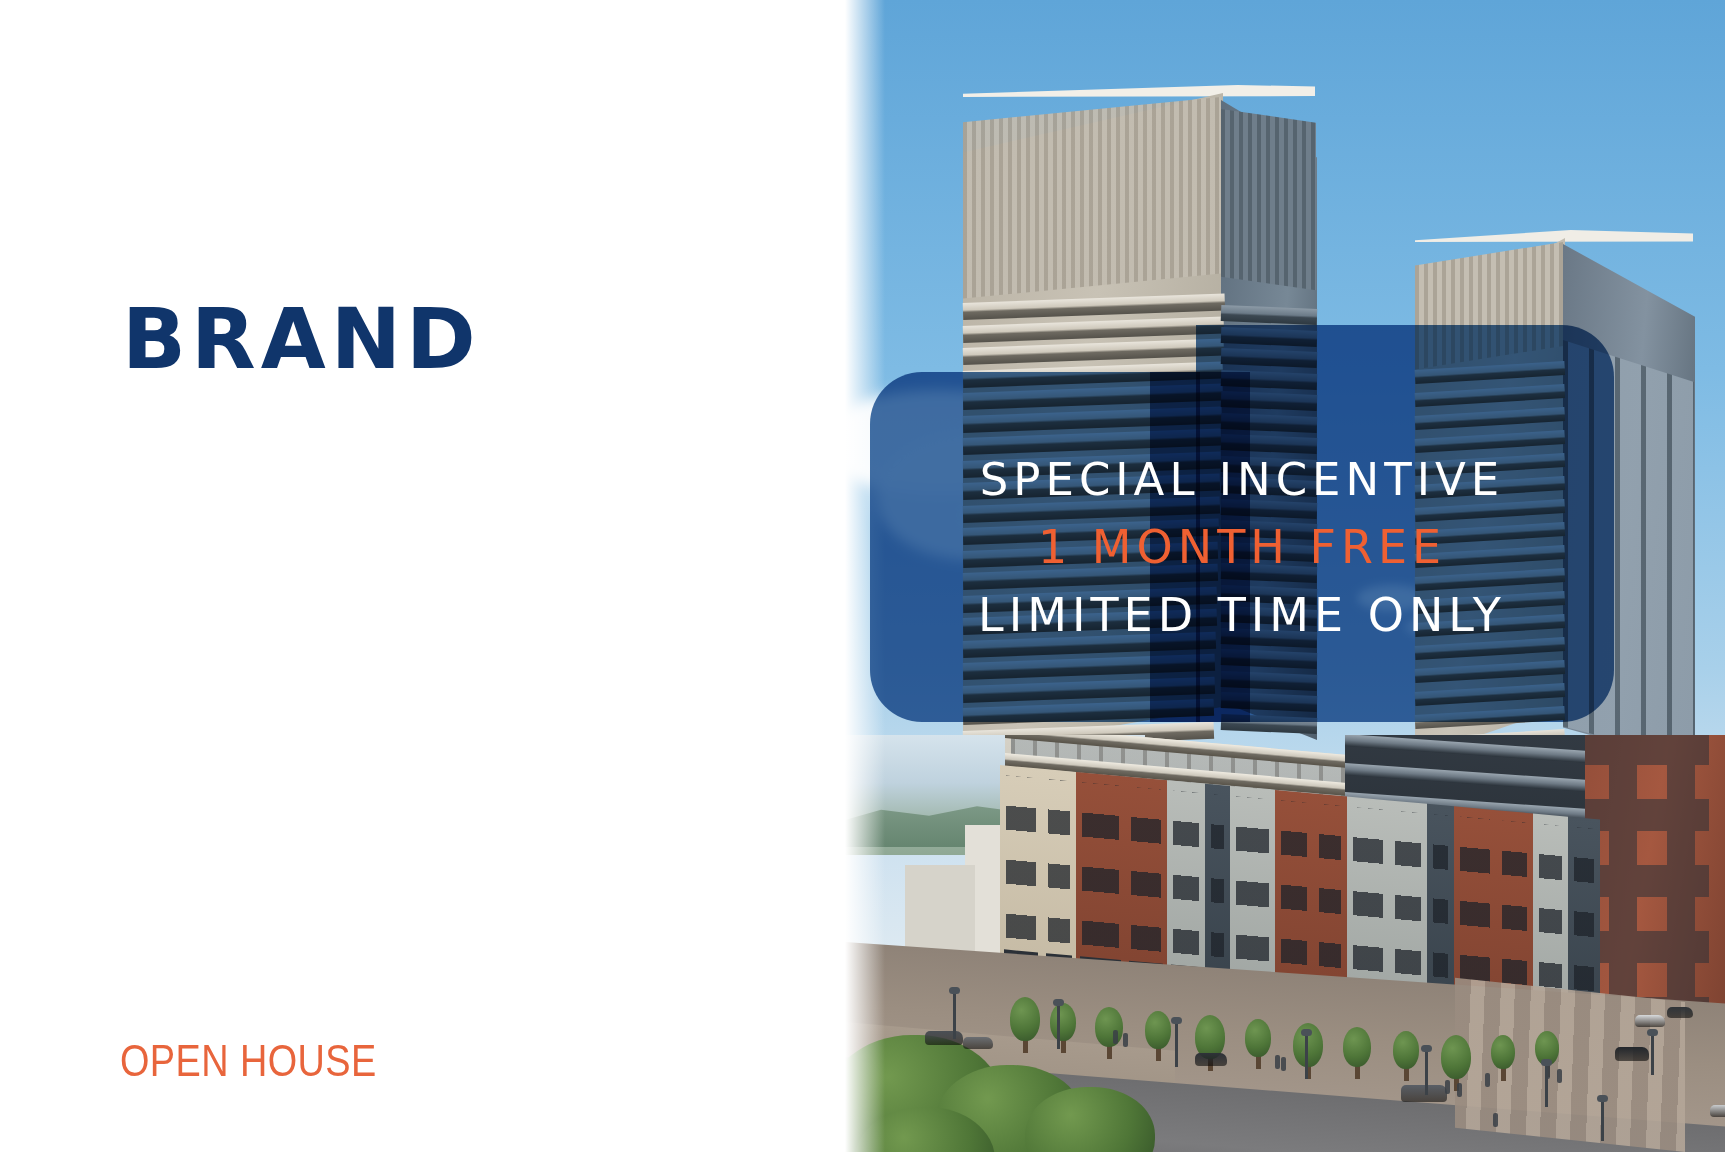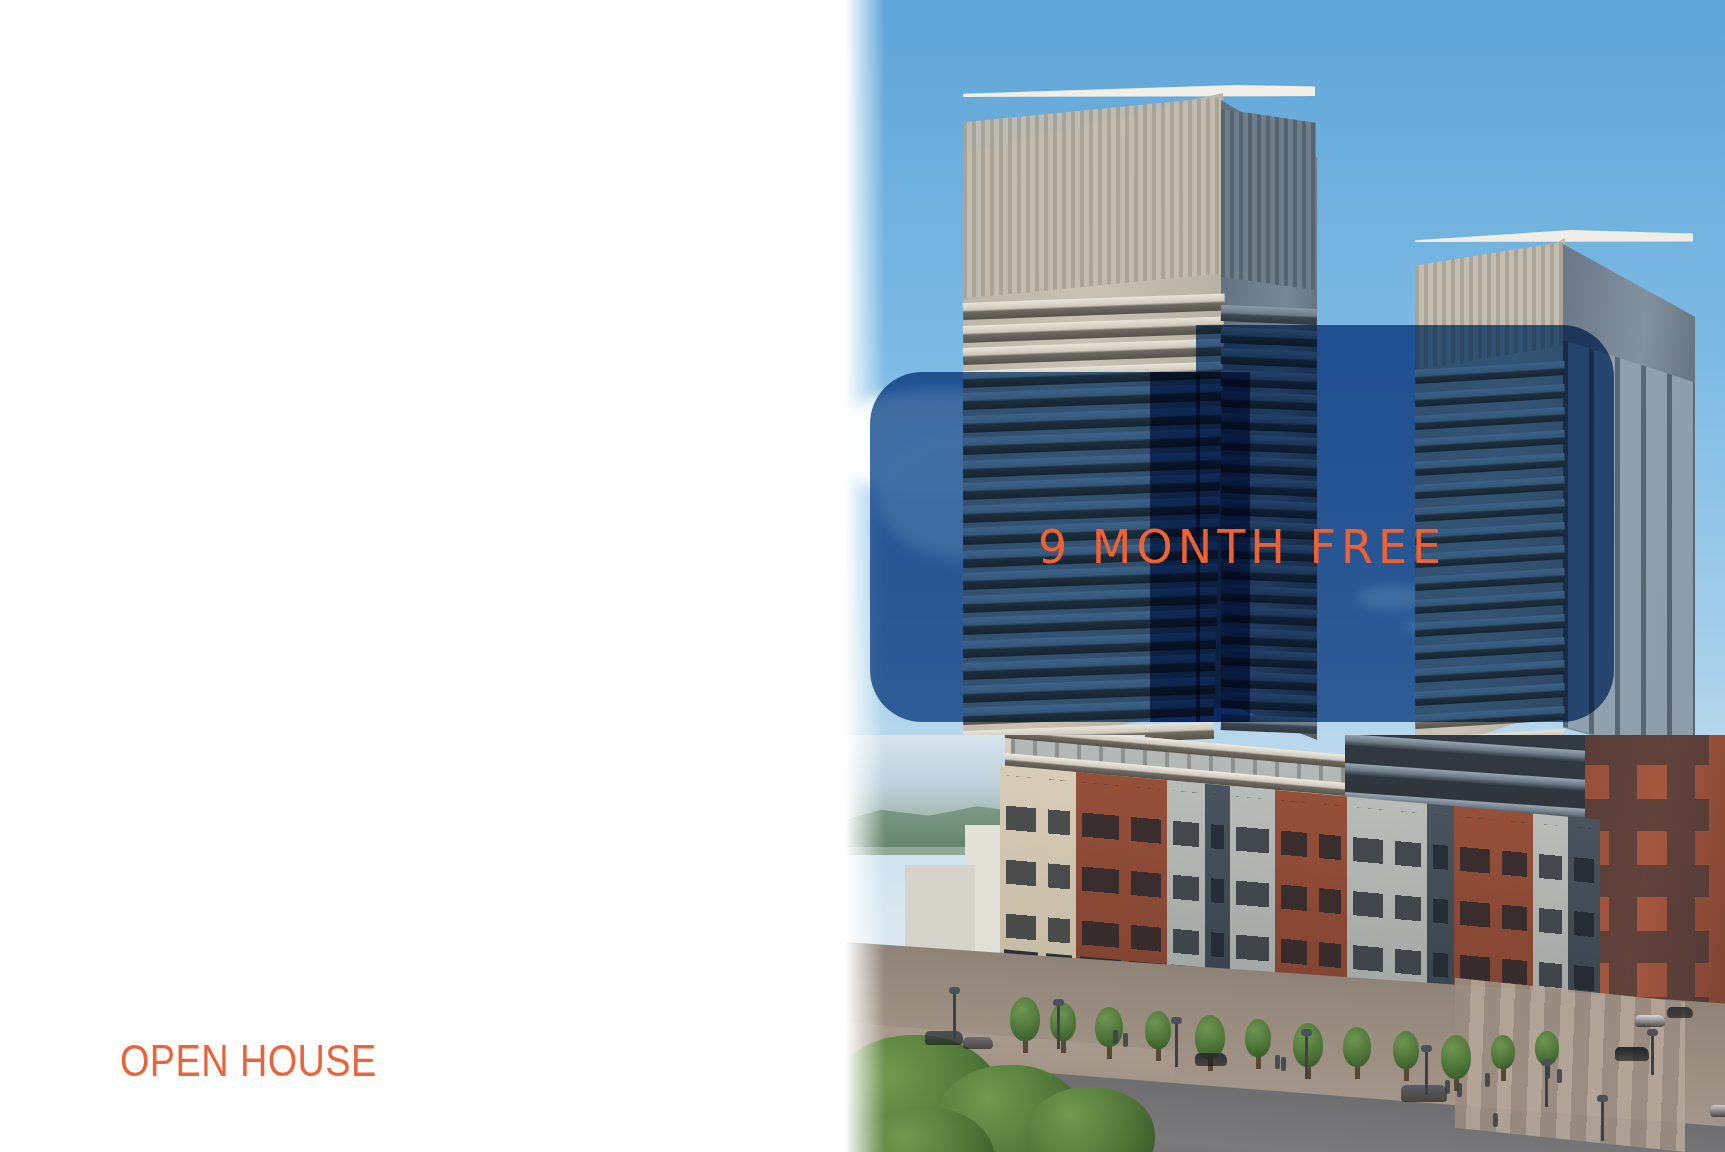--- a/index.html
+++ b/index.html
@@ -304,20 +304,21 @@
   }
 </style>
 </head>
 <body>
 
 <div class="poster">
 
   <div class="left-panel">
 
     <div class="headline">
+      <span class="hl-line">BRAND</span>
     </div>
 
     <div class="openhouse">
       <span class="oh-line">OPEN HOUSE</span>
       
     </div>
 
   </div>
 
   <div class="photo">
@@ -575,17 +576,19 @@
   </div>
 
   <div class="photo-fade"></div>
 
   <div class="promo">
     <div class="promo-shape left"></div>
     <div class="promo-shape mid"></div>
     <div class="promo-shape right"></div>
 
     <div class="promo-text">
-      <div class="promo-line l2">9 MONTH FREE</div>
+      <div class="promo-line l1">SPECIAL INCENTIVE</div>
+      <div class="promo-line l2">1 MONTH FREE</div>
+      <div class="promo-line l3">LIMITED TIME ONLY</div>
     </div>
   </div>
 
 </div>
 
 </body></html>

